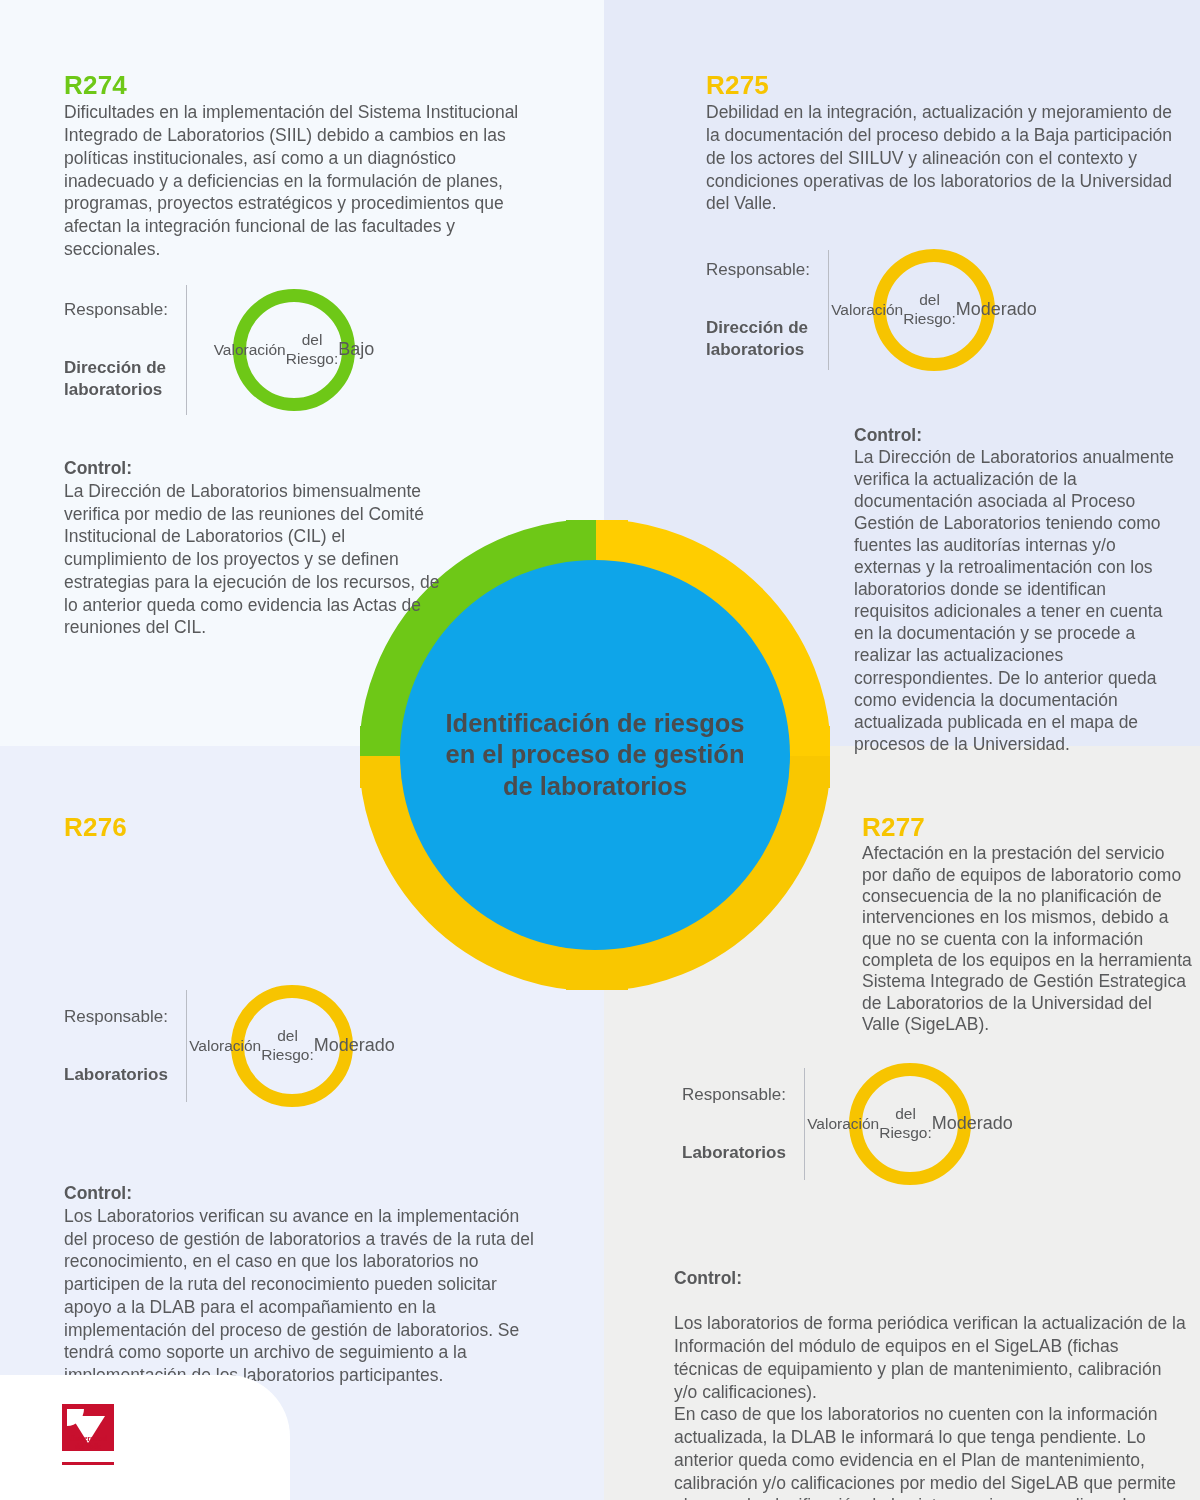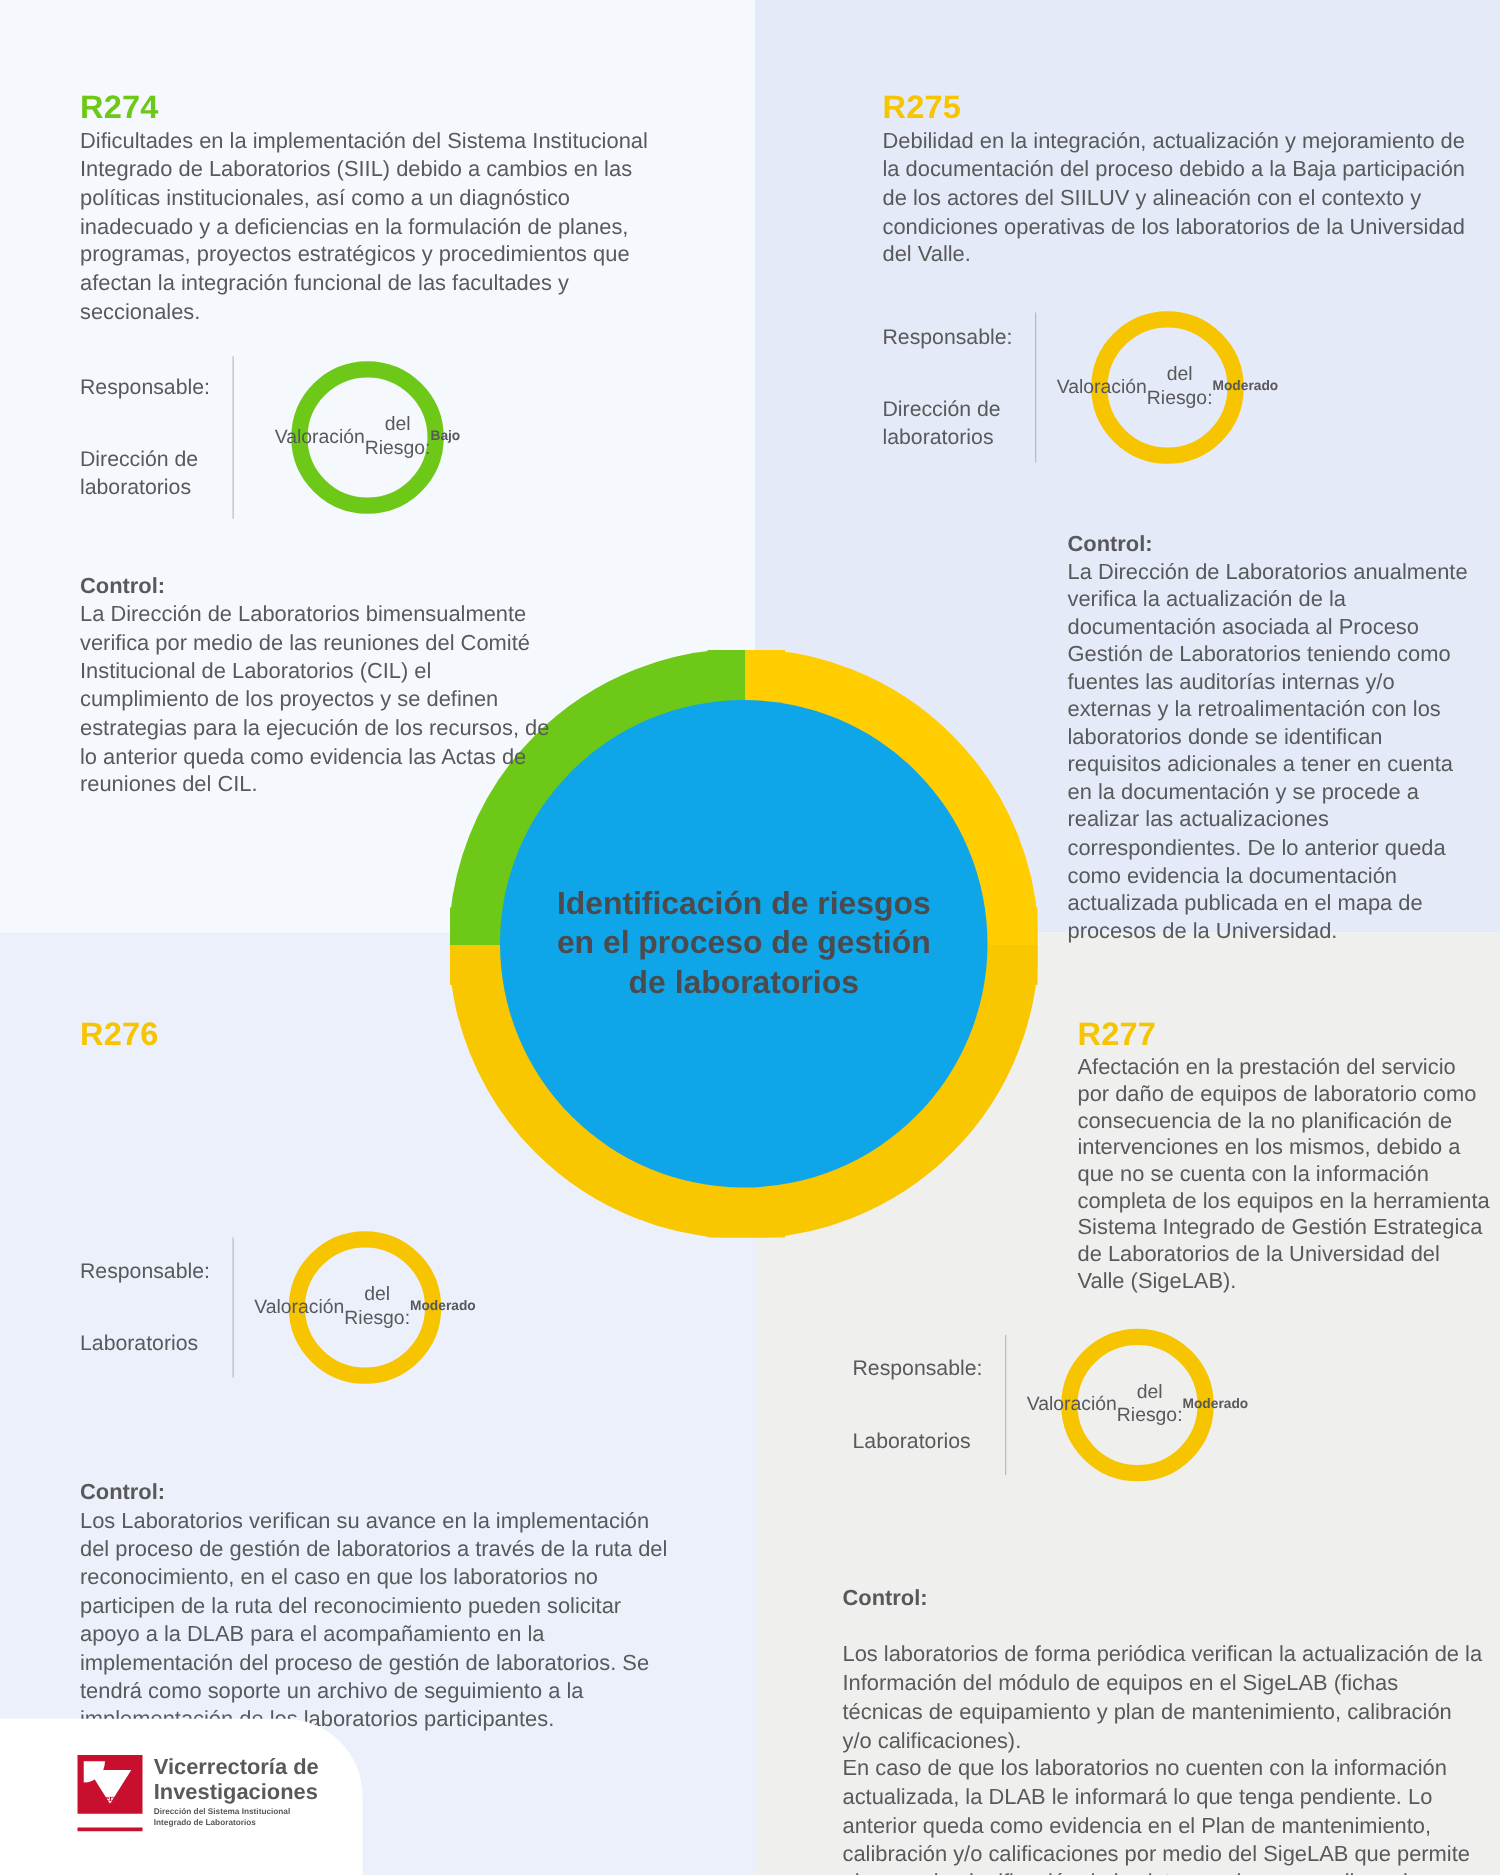--- a/index.html
+++ b/index.html
@@ -49,21 +49,21 @@
     position: absolute;
     display: flex;
     align-items: center;
   }
   .resp-block {
     font-size: 17px;
     line-height: 1.28;
     color: #58595b;
     white-space: nowrap;
   }
-  .resp-block .resp-name { font-weight: normal; display:block;margin-top:36px; }
+  .resp-block .resp-name { font-weight: bold; display:block;margin-top:36px; }
   .resp-block .resp-label { display:block; }
 
   .divider {
     width: 1px;
     background: #b9bcc4;
     margin: 0 18px;
     align-self: stretch;
   }
 
   .val-circle {
@@ -76,21 +76,21 @@
     flex-direction: row;
     align-items: center;
     justify-content: center;
     text-align: center;
     font-size: 15.5px;
     line-height: 1.22;
     color: #58595b;
     background: transparent;
   }
   .val-circle.green { border-color: #6ec817; }
-  .val-circle .lvl { font-weight: bold; font-size: 11px; }
+  .val-circle .lvl { font-weight: normal; font-size: 18px; }
 
   
   .control {
     position: absolute;
     font-size: 17.5px;
     line-height: 1.30;
     color: #58595b;
   }
   .control .ctrl-title { font-weight: bold; display: block; margin-top: 44px; }
   .control.tight { line-height: 1.26; }
@@ -346,23 +346,13 @@
   <div id="uv-mark">
     <div class="shield"></div>
     <div class="notch"></div>
     <div class="vtri"></div>
     <div class="uvname">
       <span>Universidad</span><br>
       <span>del Valle</span>
     </div>
     <div class="redbar"></div>
   </div>
-  <div id="logo-text">
-    <div class="vicer">
-      <span>Vicerrectoría de</span><br>
-      <span>Investigaciones</span>
-    </div>
-    <div class="sub">
-      <span>Dirección del Sistema Institucional</span><br>
-      <span>Integrado de Laboratorios</span>
-    </div>
-  </div>
 </div>
 
 </body></html>

